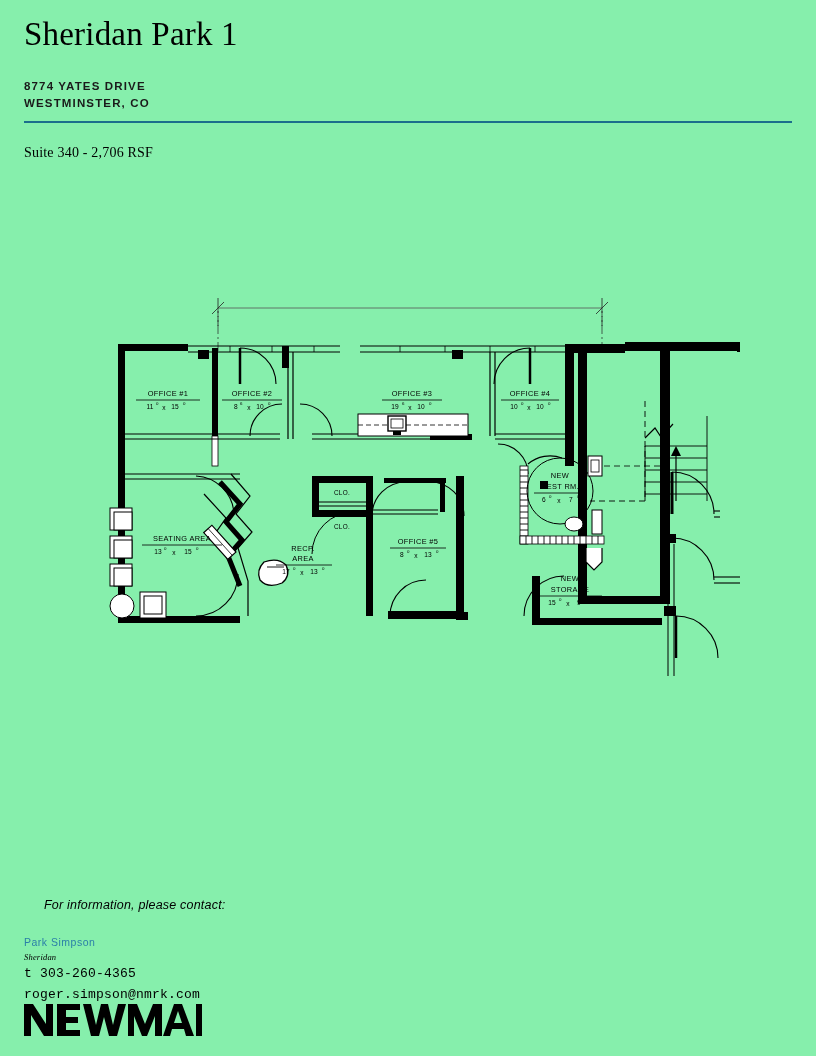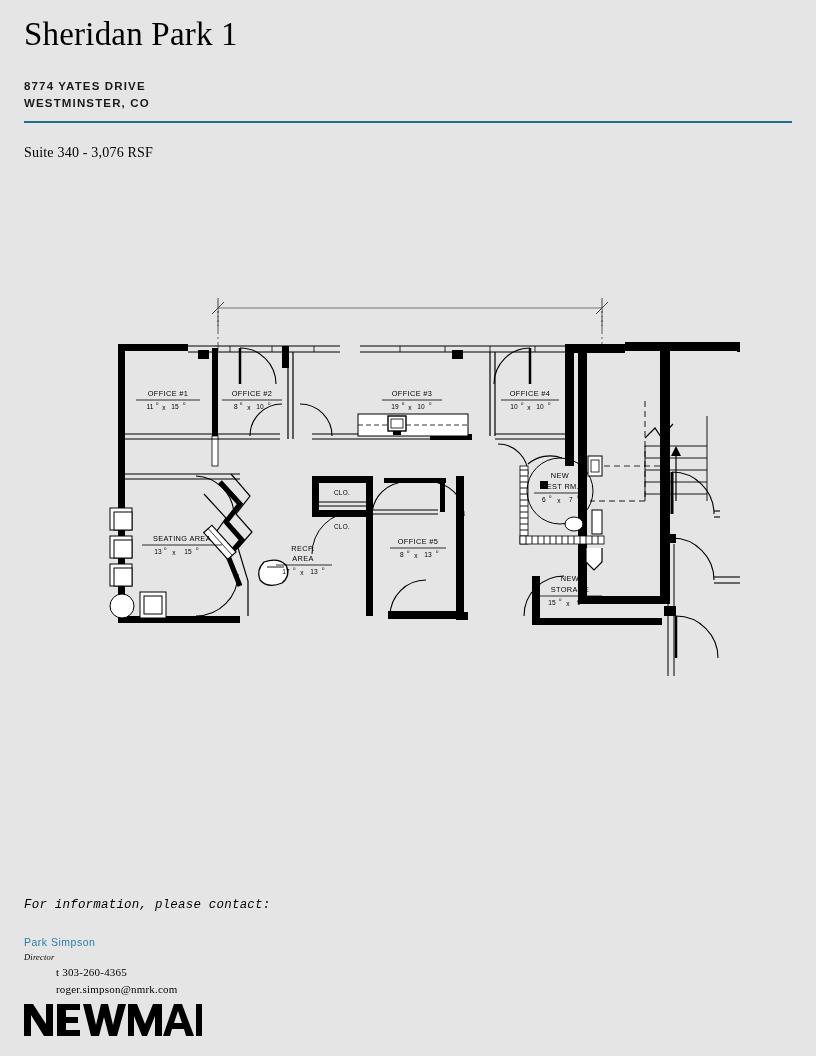--- a/index.html
+++ b/index.html
@@ -10,21 +10,21 @@
   body {
     width: 816px;
     height: 1056px;
     position: relative;
     font-family: "Liberation Sans", sans-serif;
     overflow: hidden;
   }
   .page {
     position: absolute;
     inset: 0;
-    background: #e5e5e5;
+    background: #86efac;
   }
 
   
   #header {
     position: absolute;
     left: 24px;
     top: 16px;
     width: 768px;
   }
   #building-title {
@@ -71,50 +71,50 @@
   #floorplan-svg { display:block; }
 
   
   #contact-block {
     position: absolute;
     left: 24px;
     top: 898px;
     width: 400px;
   }
   #contact-prompt {
-    font-family: Liberation Mono, monospace;
+    font-family: Liberation Sans, sans-serif;
     font-style: italic;
     font-size: 12.5px;
     color: #000000;
     letter-spacing: 0.2px;
+    margin-left: 20px;
   }
   #contact-card {
     margin-top: 22px;
     line-height: 1.55;
   }
   #contact-name {
     font-family: "Liberation Sans", sans-serif;
     font-size: 10.5px;
     color: #2b7fa8;
     letter-spacing: 0.5px;
   }
   #contact-role {
     font-family: "Liberation Serif", serif;
     font-style: italic;
     font-size: 8.5px;
     color: #000000;
     letter-spacing: 0.2px;
     margin-top: 1px;
   }
   #contact-phone, #contact-email {
-    font-family: Liberation Serif, serif;
-    font-size: 11px;
+    font-family: Liberation Mono, monospace;
+    font-size: 13px;
     color: #000000;
     letter-spacing: 0.2px;
-    margin-left: 32px;
   }
 
   #brand-logo {
     position: absolute;
     left: 22px;
     top: 1000px;
   }
   #brand-logo svg { display:block; }
 
   
@@ -153,21 +153,21 @@
   <div id="header">
     <h1 id="building-title">Sheridan Park 1</h1>
 
     <div id="address-block">
       <div>8774 YATES DRIVE</div>
       <div>WESTMINSTER, CO</div>
     </div>
 
     <div id="header-rule"></div>
 
-    <div id="suite-line">Suite 340 - 3,076 RSF</div>
+    <div id="suite-line">Suite 340 - 2,706 RSF</div>
   </div>
 
   <div id="floorplan-wrap">
     <svg id="floorplan-svg" width="640" height="390" viewBox="0 0 640 390" xmlns="http://www.w3.org/2000/svg">
 
       <g stroke="#555" stroke-width="0.8" fill="none">
         <line x1="118" y1="22" x2="502" y2="22"></line>
         <line x1="118" y1="12" x2="118" y2="40" stroke="#222" stroke-dasharray="10 3 2 3"></line>
         <line x1="502" y1="12" x2="502" y2="40" stroke="#222" stroke-dasharray="10 3 2 3"></line>
         <line x1="112" y1="28" x2="124" y2="16" stroke="#222"></line>
@@ -497,21 +497,21 @@
         </g>
       </g>
 
     </svg>
   </div>
 
   <div id="contact-block">
     <div id="contact-prompt">For information, please contact:</div>
     <div id="contact-card">
       <div id="contact-name">Park Simpson</div>
-      <div id="contact-role">Director</div>
+      <div id="contact-role">Sheridan</div>
       <div id="contact-phone">t 303-260-4365</div>
       <div id="contact-email">roger.simpson@nmrk.com</div>
     </div>
   </div>
 
   <div id="brand-logo">
     <svg width="180" height="40" viewBox="0 0 180 40" xmlns="http://www.w3.org/2000/svg">
       <g fill="#000000">
 
         <polygon points="2,4 11,4 24,24 24,4 31,4 31,36 22,36 9,15 9,36 2,36"></polygon>

